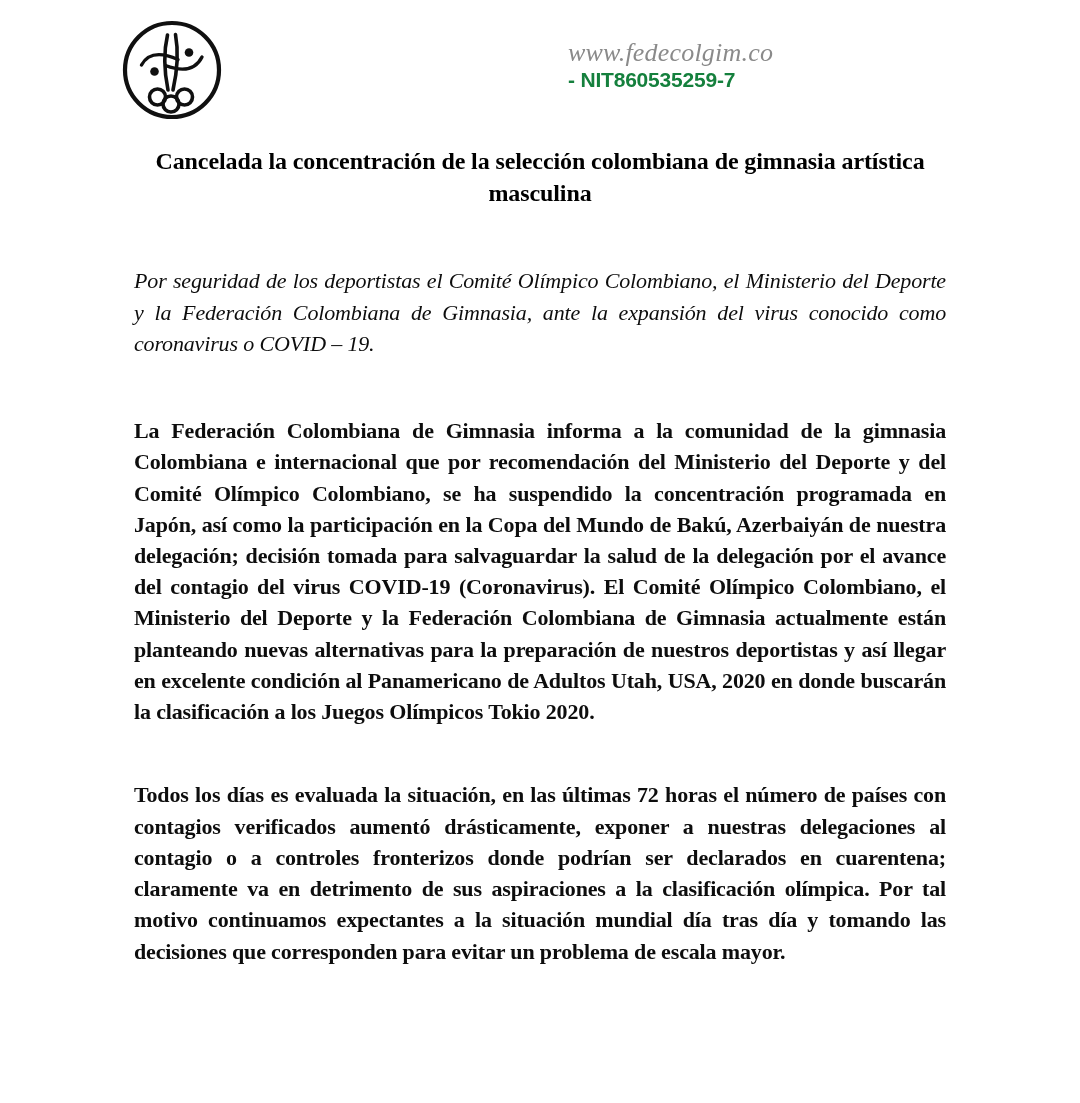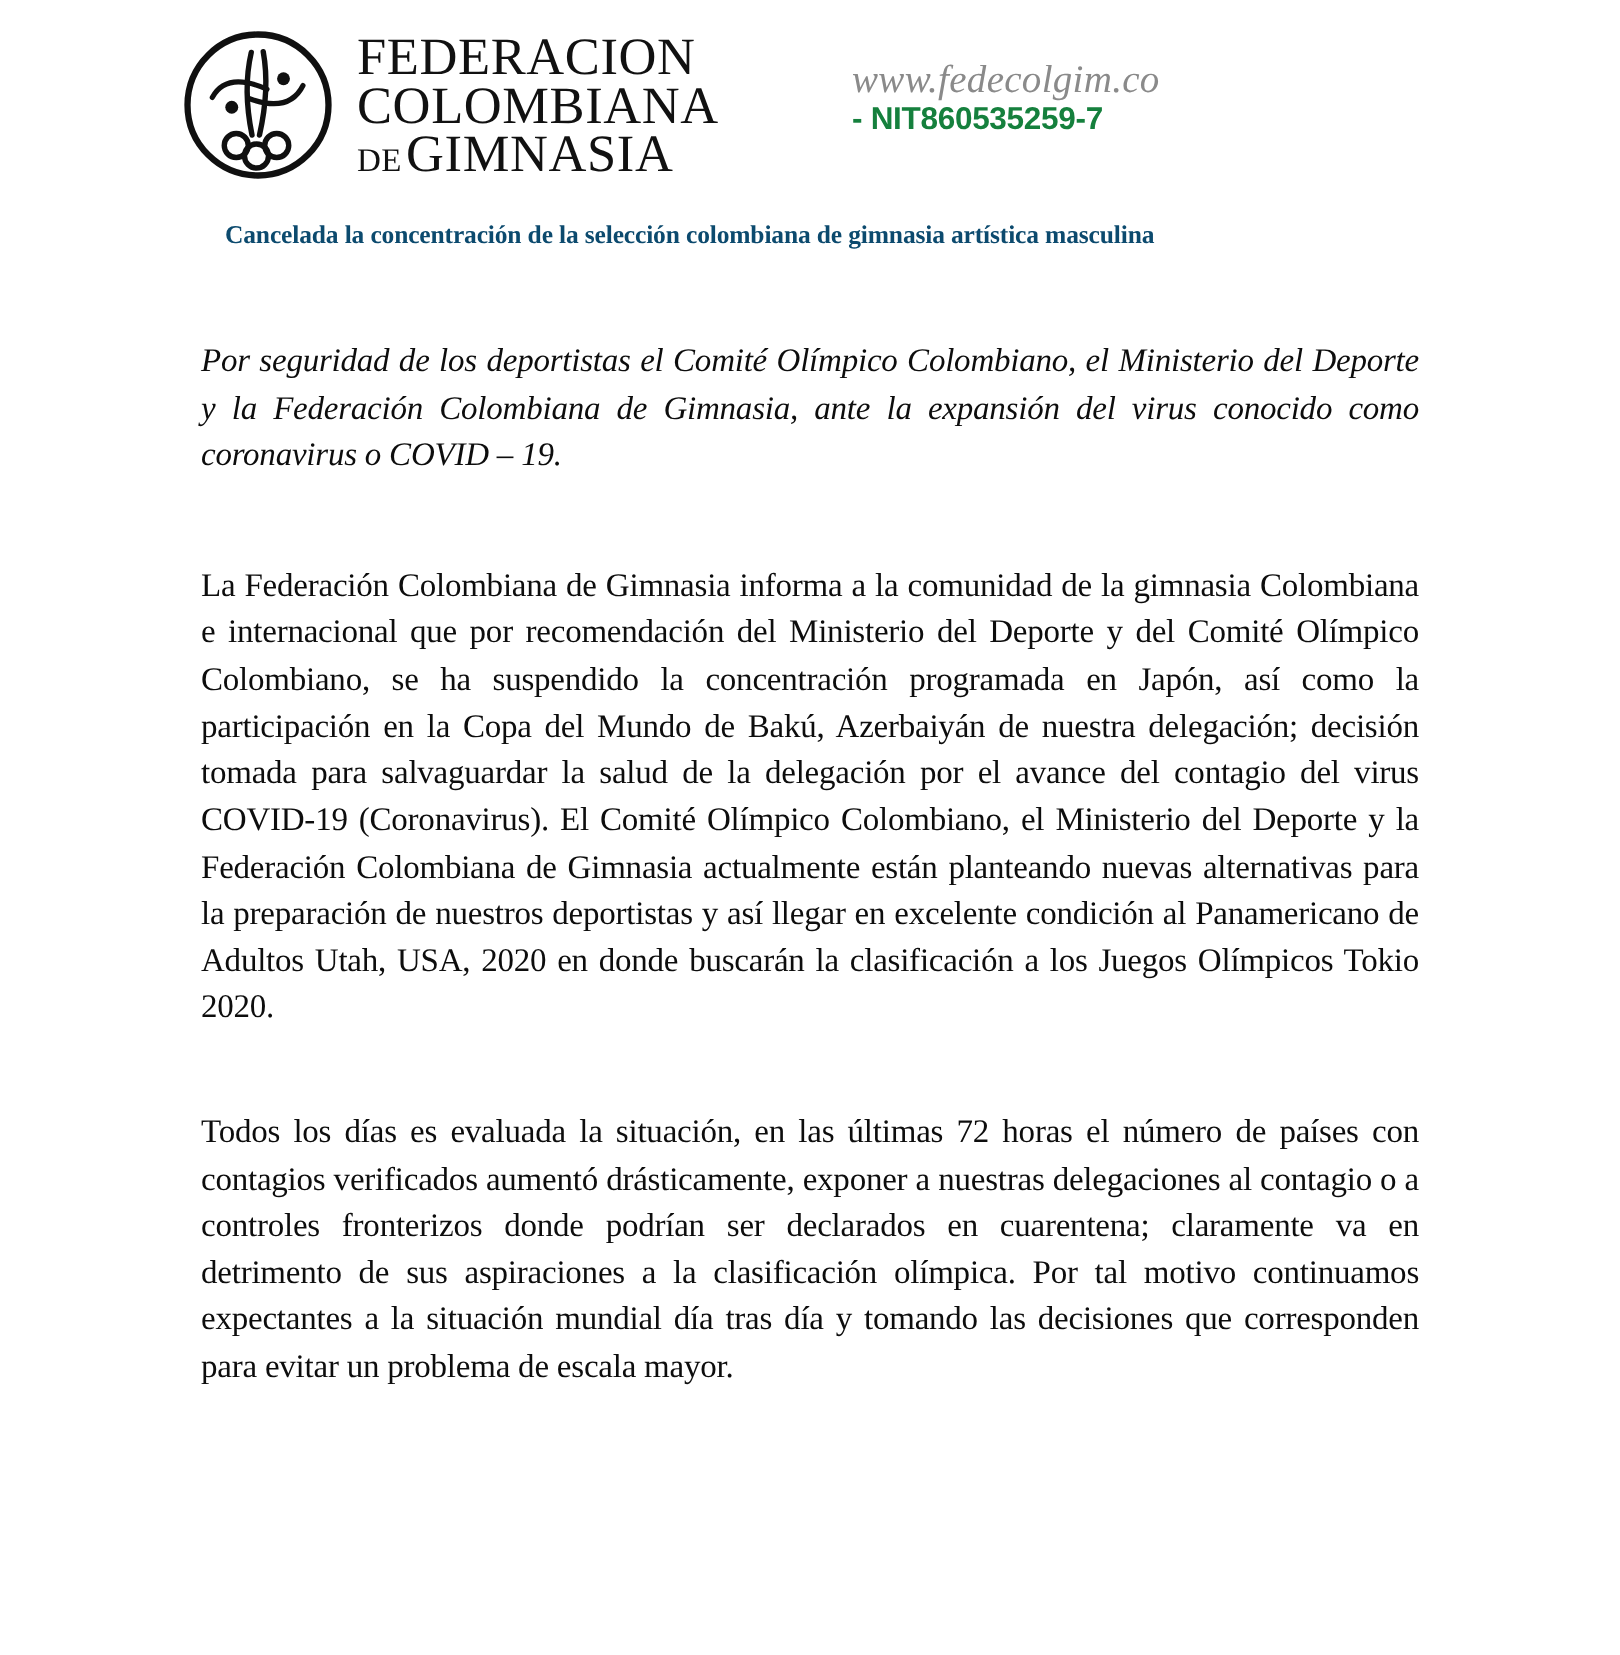--- a/index.html
+++ b/index.html
@@ -93,25 +93,26 @@
     font-weight: bold;
     font-size: 21px;
     color: #15803d;
     margin-left: 8px;
     letter-spacing: -0.2px;
   }
 
   
   .doc-title {
     margin: 6px 150px 0 150px;
+    text-align: center;
     font-family: "Liberation Serif", "DejaVu Serif", serif;
     font-weight: bold;
-    font-size: 17px;
+    font-size: 24px;
     line-height: 1.32;
-    color: #0c4a6e;
+    color: #000000;
     letter-spacing: -0.1px;
   }
 
   
   .content {
     margin: 0 auto;
     width: 812px;
     padding-top: 56px;
   }
 
@@ -125,20 +126,21 @@
     letter-spacing: -0.15px;
   }
 
   p.para-intro {
     font-style: italic;
     margin-bottom: 56px;
   }
 
   p.para-body {
     margin-bottom: 52px;
+    font-weight: bold;
   }
 
   p.para-body:last-of-type {
     margin-bottom: 0;
   }
 </style>
 </head>
 <body>
 
 <div class="page">
@@ -158,28 +160,20 @@
         <path d="M82 39 C76 51, 64 54.5, 45.5 47.5" fill="none" stroke="#101010" stroke-width="3.4" stroke-linecap="round"></path>
 
         <circle cx="69" cy="34.5" r="4.3" fill="#101010"></circle>
         <circle cx="34.5" cy="53.5" r="4.3" fill="#101010"></circle>
 
         <circle cx="37.5" cy="79" r="8" fill="none" stroke="#101010" stroke-width="3.6"></circle>
         <circle cx="64.5" cy="79" r="8" fill="none" stroke="#101010" stroke-width="3.6"></circle>
         <circle cx="51" cy="86" r="8" fill="none" stroke="#101010" stroke-width="3.6"></circle>
       </svg>
 
-      <div class="wordmark">
-        <div class="wordmark-line">FEDERACION</div>
-        <div class="wordmark-line">COLOMBIANA</div>
-        <div class="wordmark-line wordmark-line-3">
-          <span class="wm-de">DE</span>
-          <span>GIMNASIA</span>
-        </div>
-      </div>
     </div>
 
     <div class="site-info">
       <span class="site-url">www.fedecolgim.co</span>
       <span class="site-nit">- NIT860535259-7</span>
     </div>
   </div>
 
   <h1 class="doc-title">Cancelada la concentración de la selección colombiana de gimnasia artística masculina</h1>
 

